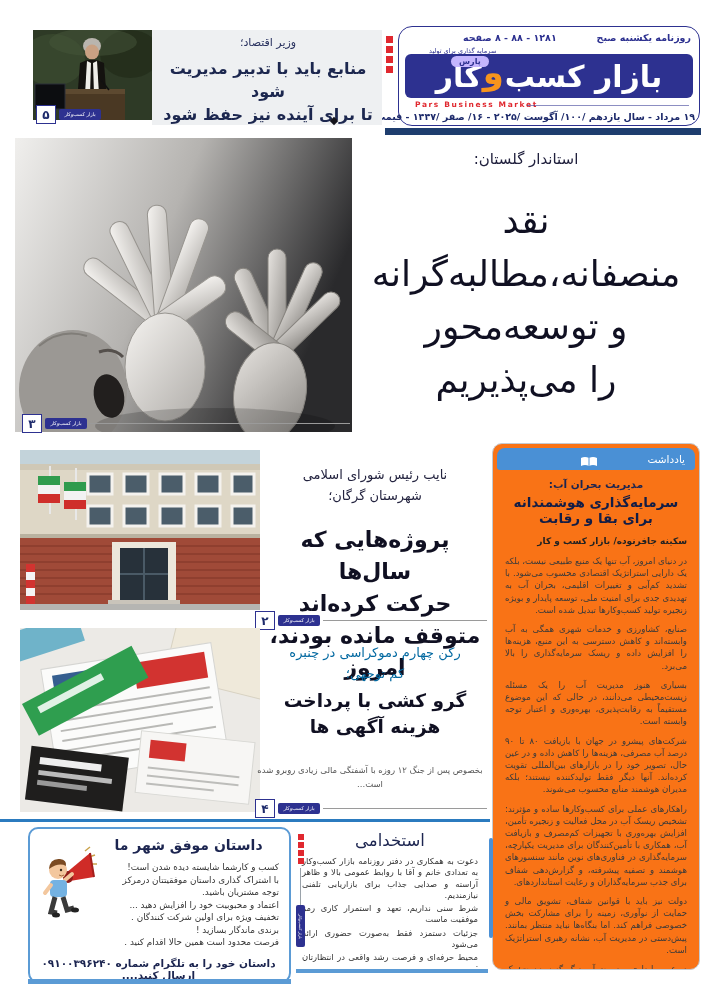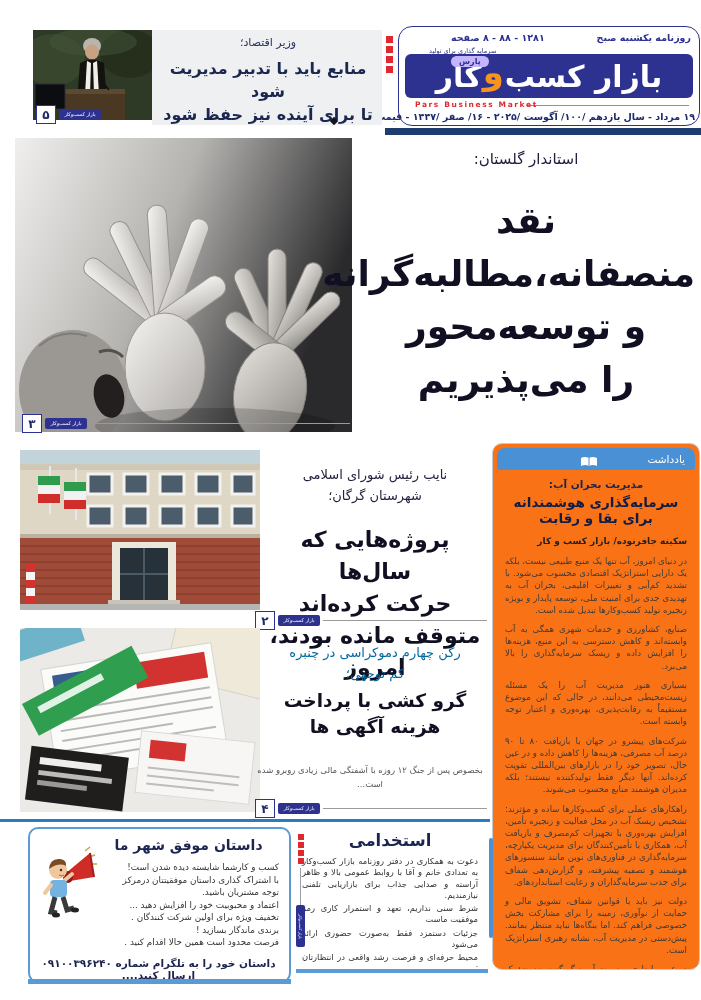--- a/index.html
+++ b/index.html
@@ -9,21 +9,21 @@
 
   
   .masthead { left:385px; top:24px; width:316px; height:102px; }
   .red-dots { position:absolute; left:0; top:12px; width:8px; }
   .red-dots i { display:block; width:7px; height:7px; background:#e0282f; margin-bottom:3px; }
   .mast-frame { position:absolute; left:13px; right:1px; top:2px; bottom:0;
     border:1.5px solid #2d3190; border-radius:14px; background:#fff; }
   .mast-toprow { position:absolute; left:8px; right:8px; top:2px; height:17px;
     display:flex; justify-content:space-between; align-items:center;
     font-size:9.5px; font-weight:bold; color:#2d3190; }
-  .mast-issue { margin-left:44px; }
+  .mast-issue { margin-left:56px; }
   .tagline { position:absolute; left:30px; top:20px; font-size:6.5px; color:#2d3190; }
   .logo-block { position:absolute; left:6px; right:6px; top:27px; height:44px;
     background:#2d3190; border-radius:6px; color:#fff; display:flex;
     align-items:center; justify-content:center; font-weight:bold; font-size:30px;
     letter-spacing:-1px; overflow:hidden; }
   .logo-vav { color:#f7941d; font-size:34px; margin:0 1px; position:relative; top:-4px; }
   .pars-badge { position:absolute; left:52px; top:29px; background:#c4b5fd; color:#2d3190;
     font-size:8px; font-weight:bold; padding:1px 8px; border-radius:9px; z-index:3; }
   .logo-en { position:absolute; left:16px; top:73px; color:#e0282f; font-size:7.5px;
     font-weight:bold; letter-spacing:1.6px; direction:ltr; }
@@ -47,21 +47,21 @@
     justify-content:center; flex:0 0 auto; }
   .badge-strip { height:11px; width:42px; background:#2d3190; border-radius:2px;
     color:#fff; font-size:5px; line-height:11px; text-align:center; overflow:hidden;
     white-space:nowrap; flex:0 0 auto; }
   .hairline { flex:1 1 auto; height:1px; background:#9a9a9a; }
 
   
   .main-photo { left:15px; top:138px; width:337px; height:294px; overflow:hidden; }
   .main-text { left:357px; top:150px; width:338px; text-align:center; }
   .main-kicker { font-size:15px; color:#20203d; margin-bottom:26px; }
-  .main-line { font-size:36px; font-weight:bold; color:#101022; line-height:53px; letter-spacing:-0.5px; }
+  .main-line { font-size:36px; font-weight:normal; color:#101022; line-height:53px; letter-spacing:-0.5px; }
 
   
   .building-photo { left:20px; top:450px; width:240px; height:160px; overflow:hidden; }
   .council-text { left:262px; top:464px; width:226px; text-align:center; }
   .council-kicker { font-size:13px; color:#23233f; line-height:21px; margin-bottom:18px; }
   .council-line { font-size:22px; font-weight:bold; color:#101022; line-height:32px; }
 
   
   .papers-photo { left:20px; top:628px; width:240px; height:184px; overflow:hidden; }
   .media-text { left:262px; top:642px; width:226px; text-align:center; }
@@ -97,21 +97,21 @@
 
   
   .hiring-box { left:296px; top:827px; width:192px; height:140px; background:#fff;
     padding:4px 10px 0 6px; overflow:hidden; }
   .hiring-deco-dots { left:297px; top:834px; width:7px; }
   .hiring-deco-dots i { display:block; width:6px; height:6px; background:#e0282f; margin-bottom:2px; }
   .hiring-deco-line { left:300px; top:868px; width:1px; height:70px; background:#9aa2aa; }
   .hiring-deco-logo { left:296px; top:905px; width:9px; height:42px; background:#2d3190;
     border-radius:2px; color:#fff; font-size:4px; writing-mode:vertical-rl; text-align:center;
     overflow:hidden; line-height:9px; }
-  .hiring-title { text-align:center; font-size:16.5px; font-weight:bold; color:#1c2550; margin-bottom:6px; }
+  .hiring-title { text-align:center; font-size:16.5px; font-weight:normal; color:#1c2550; margin-bottom:6px; }
   .hiring-line { font-size:8.4px; color:#333; line-height:11.3px; text-align:justify; margin-bottom:2px; }
   .hiring-underline { left:296px; top:969px; width:192px; height:4px; background:#5b9bd5; }
 </style>
 </head>
 <body>
 
 <div class="abs masthead">
   <div class="red-dots">
       <i></i>
       <i></i>

